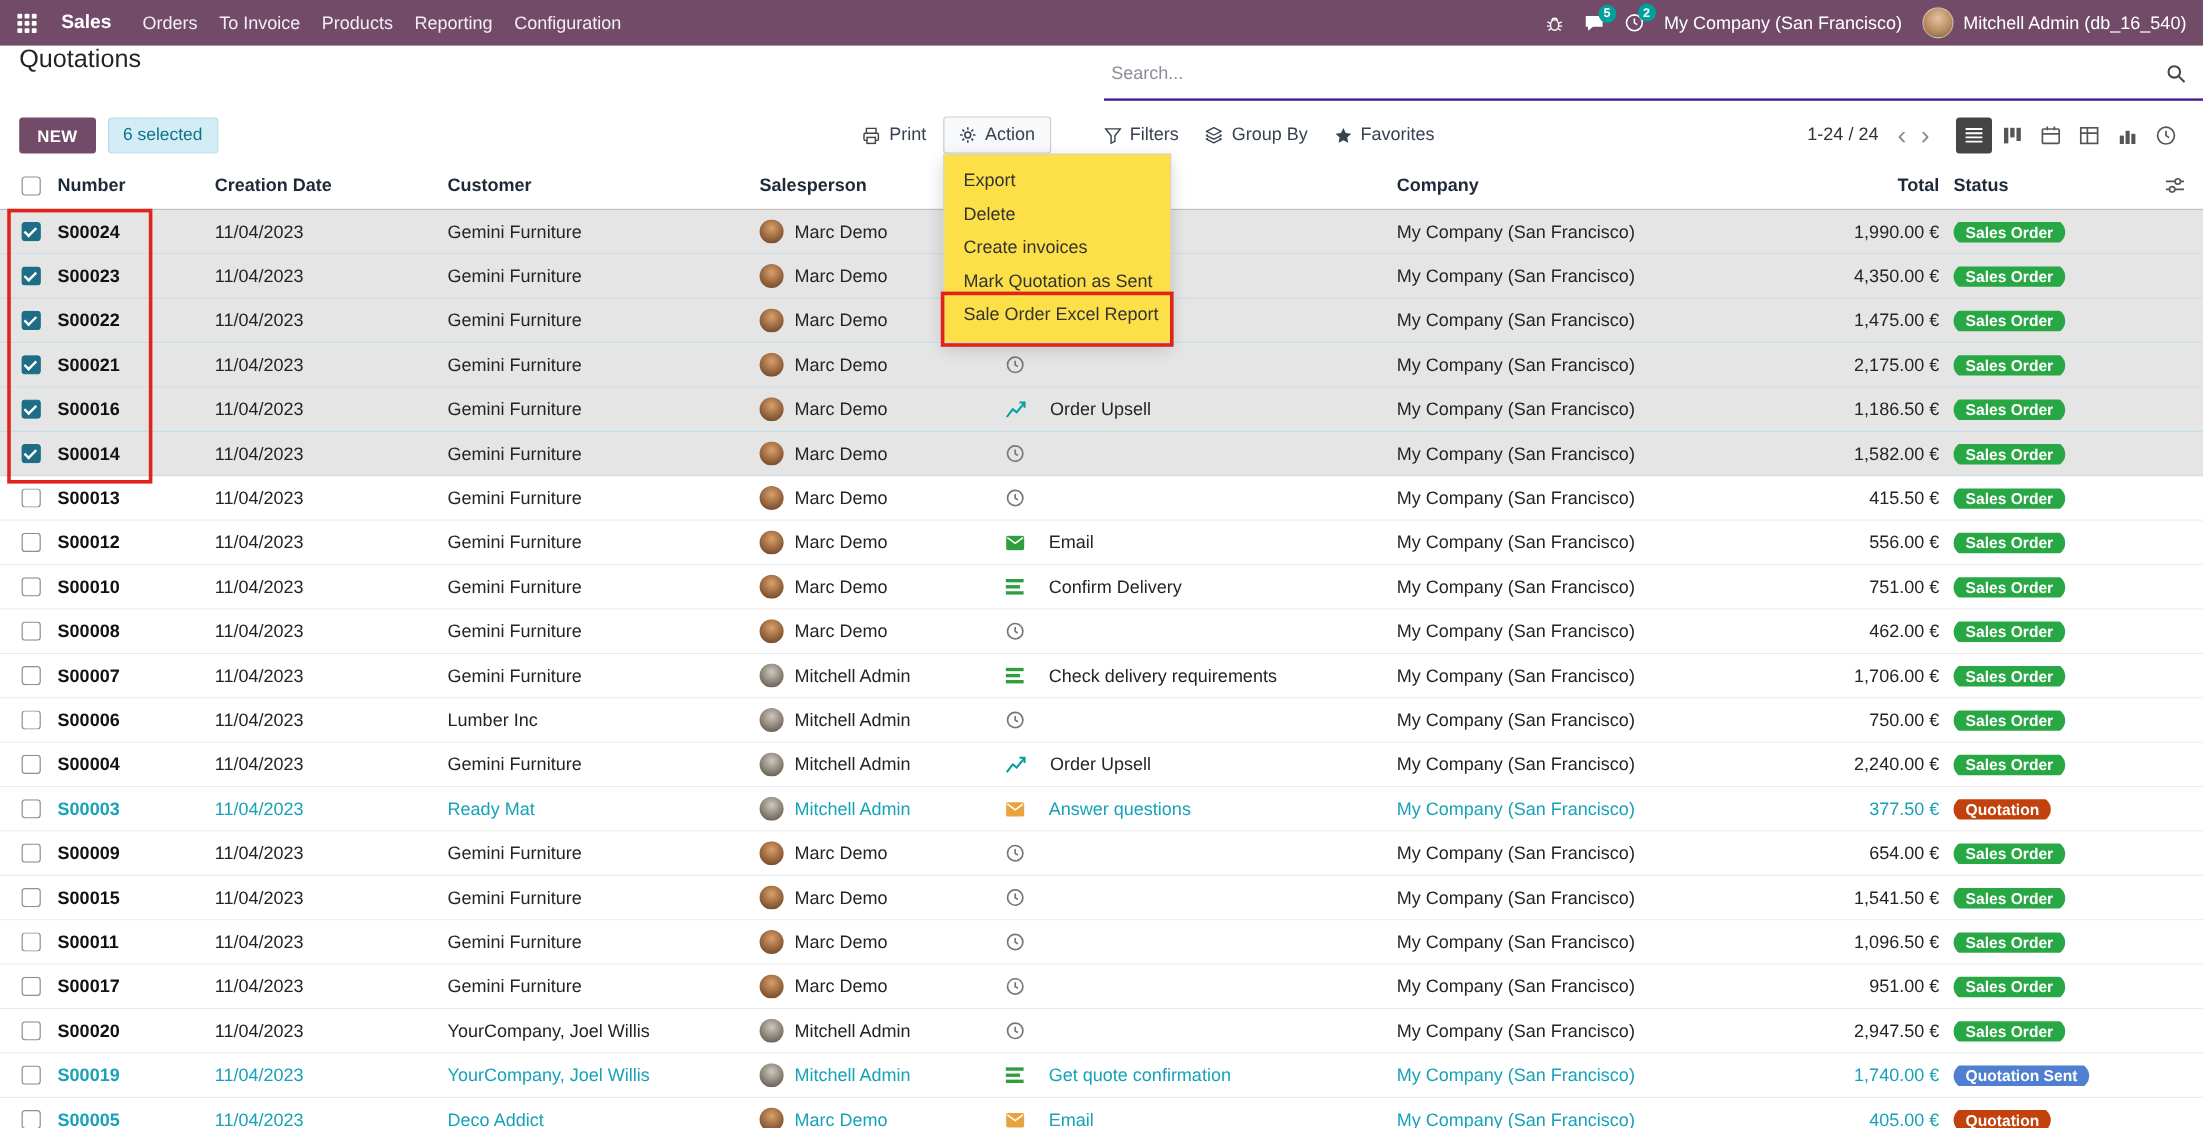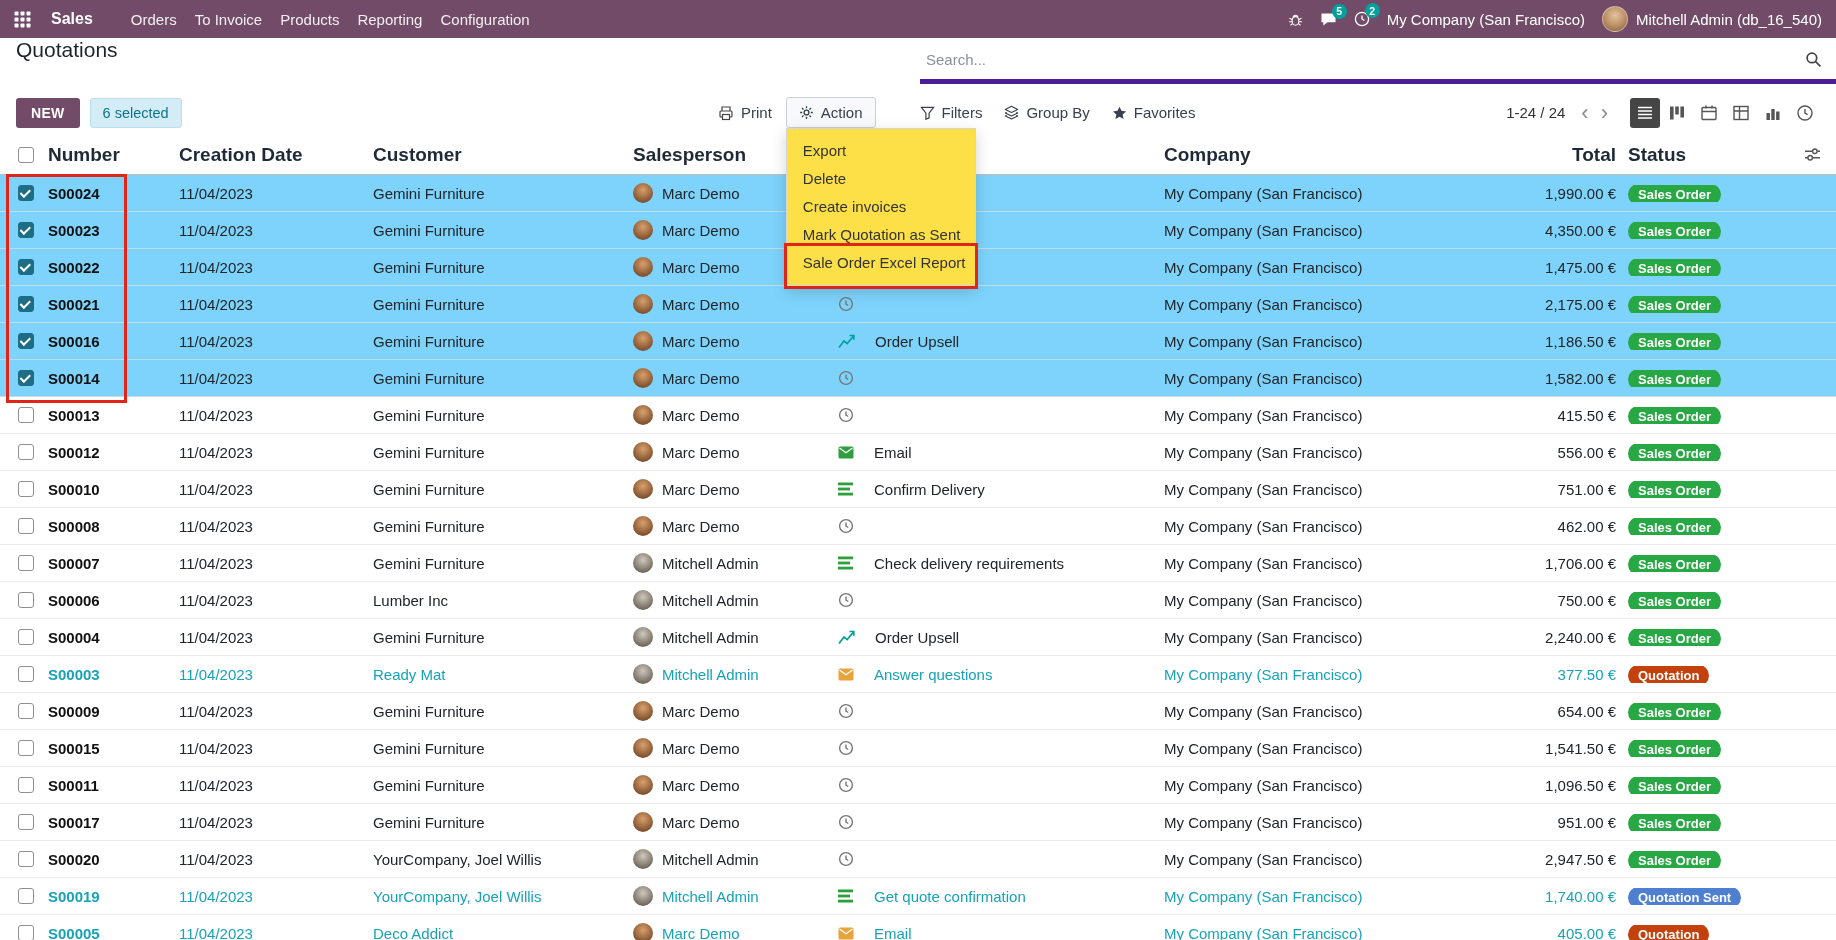--- a/index.html
+++ b/index.html
@@ -3,38 +3,38 @@
 <meta charset="utf-8">
 <style>
   * { box-sizing: border-box; margin: 0; padding: 0; }
   html,body { width:1836px; height:940px; overflow:hidden; }
   body { position:relative; background:#fff; font-family:"Liberation Sans",sans-serif; font-size:15px; color:#212529; }
 
   
   .navbar { height:38px; background:#714B67; display:flex; align-items:center; color:#fff; padding:0 14px; }
   .nav-left { display:flex; align-items:center; gap:18px; }
   .apps-btn { display:flex; align-items:center; margin-right:2px; cursor:pointer; }
-  .app-name { font-weight:700; font-size:16px; margin-right:20px; }
+  .app-name { font-weight:700; font-size:16px; margin-right:8px; }
   .nav-menu { font-size:15px; color:#f3eef2; cursor:pointer; }
   .nav-right { margin-left:auto; display:flex; align-items:center; gap:17px; }
   .nav-ico { position:relative; display:flex; align-items:center; cursor:pointer; }
   .nav-badge { position:absolute; top:-8px; right:-10px; min-width:15px; height:15px; padding:0 3px;
     background:#00a09d; color:#fff; border-radius:8px; font-size:10.5px; font-weight:700;
     display:flex; align-items:center; justify-content:center; }
   .nav-company { font-size:15px; }
   .nav-user { display:flex; align-items:center; gap:8px; }
   .nav-avatar { width:26px; height:26px; border-radius:50%;
     background:radial-gradient(circle at 50% 35%, #e3c39f 0%, #b98d63 55%, #7a5a3a 100%);
     border:1px solid rgba(255,255,255,.4); }
 
   
   .cp-top { height:52px; display:flex; align-items:flex-start; padding-left:16px; position:relative; }
   .page-title { font-size:21px; font-weight:400; color:#1f2328; }
   .searchbar { position:absolute; left:920px; right:0; top:2px; height:44px; display:flex; align-items:center;
-    border-bottom:5px solid #4c1d95; padding:0 14px 0 6px; }
+    border-bottom:2px solid #4c1d95; padding:0 14px 0 6px; }
   .searchbar input { border:0; outline:0; flex:1; font-family:inherit; font-size:15px; color:#333; background:transparent; }
   .searchbar input::placeholder { color:#8a8f98; }
 
   .cp-bottom { height:45px; display:flex; align-items:center; padding:0 16px; position:relative; }
   .btn-new { background:#714B67; color:#fff; font-size:14px; font-weight:700; letter-spacing:.3px;
     padding:7px 15px; border:0; border-radius:3px; cursor:pointer; }
   .sel-chip { margin-left:10px; background:#d4ecf6; color:#0c7489; border:1px solid #b9dfee;
     padding:6px 12px; border-radius:3px; font-size:14.5px; cursor:default; }
 
   .center-buttons { position:absolute; left:718px; top:0; height:100%; display:flex; align-items:center; }
@@ -60,24 +60,24 @@
 
   
   .red-annotation { position:absolute; border:3px solid #e0241a; pointer-events:none; }
   .red1 { left:6px; top:174px; width:121px; height:229px; z-index:30; }
   .red2 { left:-3px; right:-3px; top:114px; height:46px; }
 
   
   .t-header, .t-row { display:grid;
     grid-template-columns:44px 131px 194px 260px 205px 326px 290px 170px 165px 51px;
     align-items:center; }
-  .t-header { height:40px; border-bottom:1px solid #bfbfbf; font-weight:700; font-size:19px; color:#1f2937; }
+  .t-header { height:40px; border-bottom:1px solid #bfbfbf; font-weight:700; font-size:15px; color:#1f2937; }
   .t-header > div { padding-left:4px; cursor:pointer; }
   .t-row { height:37px; border-bottom:1px solid #ebebeb; background:#fff; cursor:pointer; }
-  .t-row.selected { background:#7dd3fc; border-bottom-color:#c3dde8; }
+  .t-row.selected { background:#e5e5e5; border-bottom-color:#c3dde8; }
   .cell { padding-left:4px; overflow:hidden; white-space:nowrap; }
   .c-number { font-weight:700; color:#111; }
   .c-total, .h-total { text-align:right; padding-right:4px !important; }
   .c-status, .h-status { padding-left:8px !important; }
   .t-row.teal .cell, .t-row.teal .c-number { color:#17a2b8; }
 
   .c-check { display:flex; }
   .checkbox { width:16px; height:16px; margin-left:14px; border:1px solid #8f8f8f; border-radius:3px;
     background:#fff; display:flex; align-items:center; justify-content:center; cursor:pointer; }
   .checkbox.checked { background:#1d6d85; border-color:#1d6d85; }

